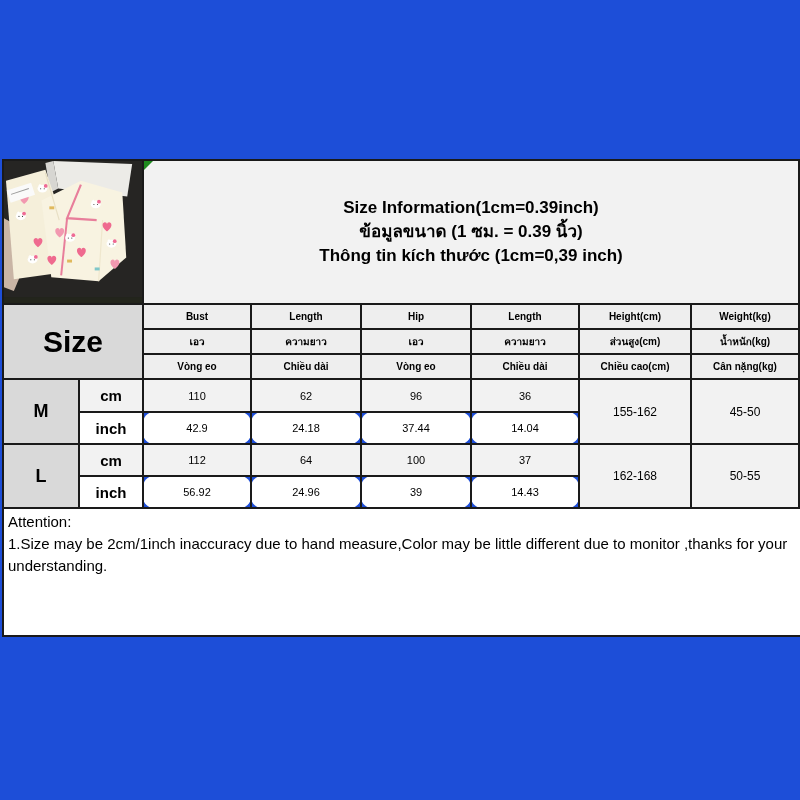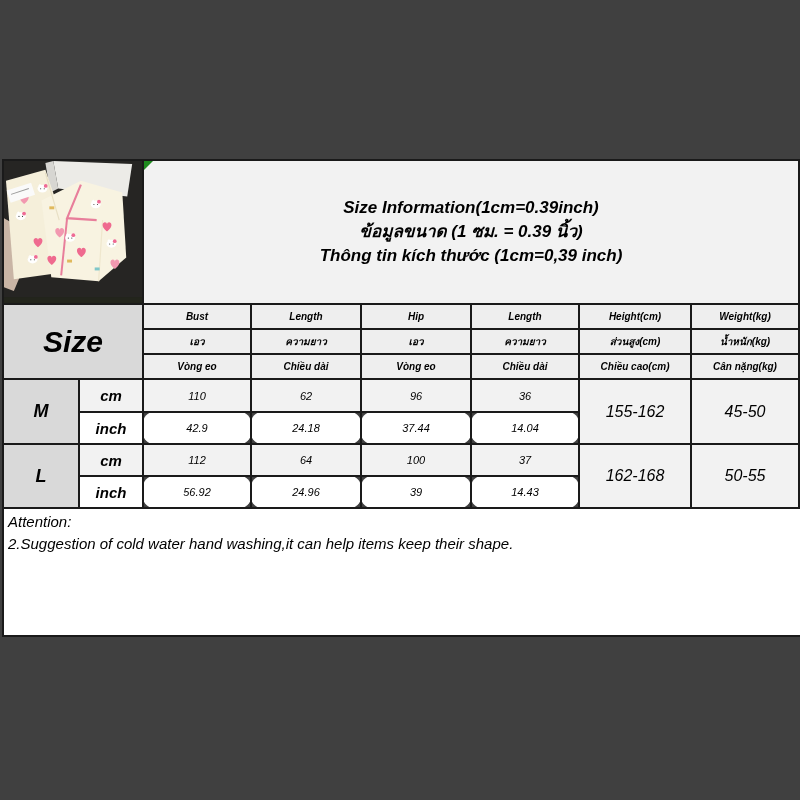--- a/index.html
+++ b/index.html
@@ -1,20 +1,20 @@
 <!DOCTYPE html>
 <html><head>
 <meta charset="utf-8">
 <style>
   html,body { margin:0; padding:0; }
   body {
     width:800px; height:800px; background:#ffffff;
     font-family:"Liberation Sans", sans-serif; color:#000;
   }
-  .canvas { position:relative; width:800px; height:800px; overflow:hidden; background:#404040;font-style:italic; }
+  .canvas { position:relative; width:800px; height:800px; overflow:hidden; background:#1d4ed8; }
 
   table.size-table {
     position:absolute; left:2px; top:159px; width:796px;
     border-collapse:collapse; table-layout:fixed;
   }
   table.size-table td {
     border:2px solid #1a1a1a; text-align:center; vertical-align:middle;
     padding:0; overflow:hidden;
   }
 
@@ -31,21 +31,21 @@
 
   .hdr  { background:#eeeeee; font-weight:bold; font-size:10px; }
   .size-cell { background:#d9d9d9; font-weight:bold; font-size:30px; }
   .sz   { background:#d9d9d9; font-weight:bold; font-size:18px; }
   .unit { font-weight:bold; font-size:15px; }
   .unit-cm   { background:#f2f2f2; }
   .unit-inch { background:#ffffff; }
   .val  { font-size:11px; }
   .val-cm   { background:#f2f2f2; }
   .val-inch { background:#ffffff;border-radius:11px; }
-  .range { background:#f2f2f2; font-size:16px; }
+  .range { background:#f2f2f2; font-size:12px; }
 
   .attention-box {
     position:absolute; left:2px; top:507px; width:788px; height:124px;
     border:2px solid #1a1a1a; background:#ffffff;
     font-size:15px; line-height:22px; text-align:left;
     padding:2px 16px 0 4px;
   }
 </style>
 </head>
 <body>
@@ -179,16 +179,16 @@
       <td class="val val-inch">56.92</td>
       <td class="val val-inch">24.96</td>
       <td class="val val-inch">39</td>
       <td class="val val-inch">14.43</td>
     </tr>
   </tbody>
     </table>
 
   <div class="attention-box">
     <div>Attention:</div>
-    <div>2.Suggestion of cold water hand washing,it can help items keep their shape.</div>
+    <div>1.Size may be 2cm/1inch inaccuracy due to hand measure,Color may be little different due to monitor ,thanks for your understanding.</div>
   </div>
 
 </div>
 
 </body></html>

